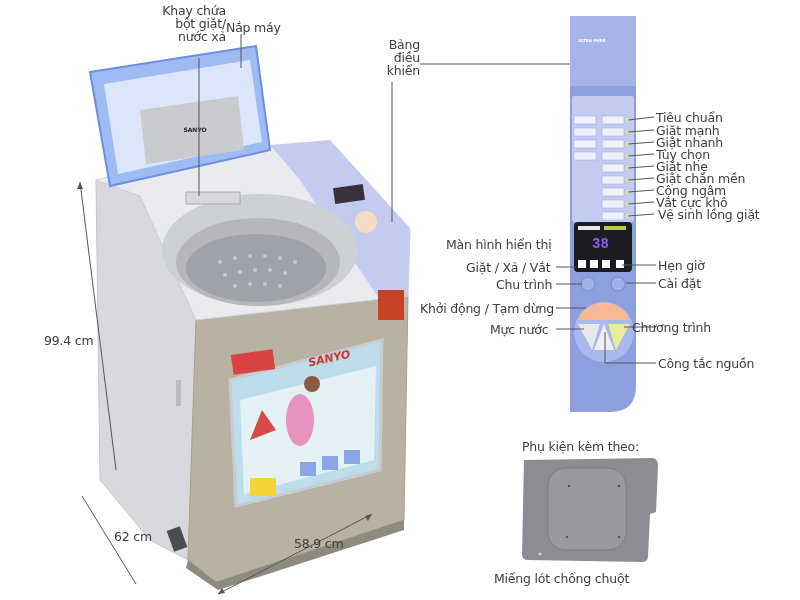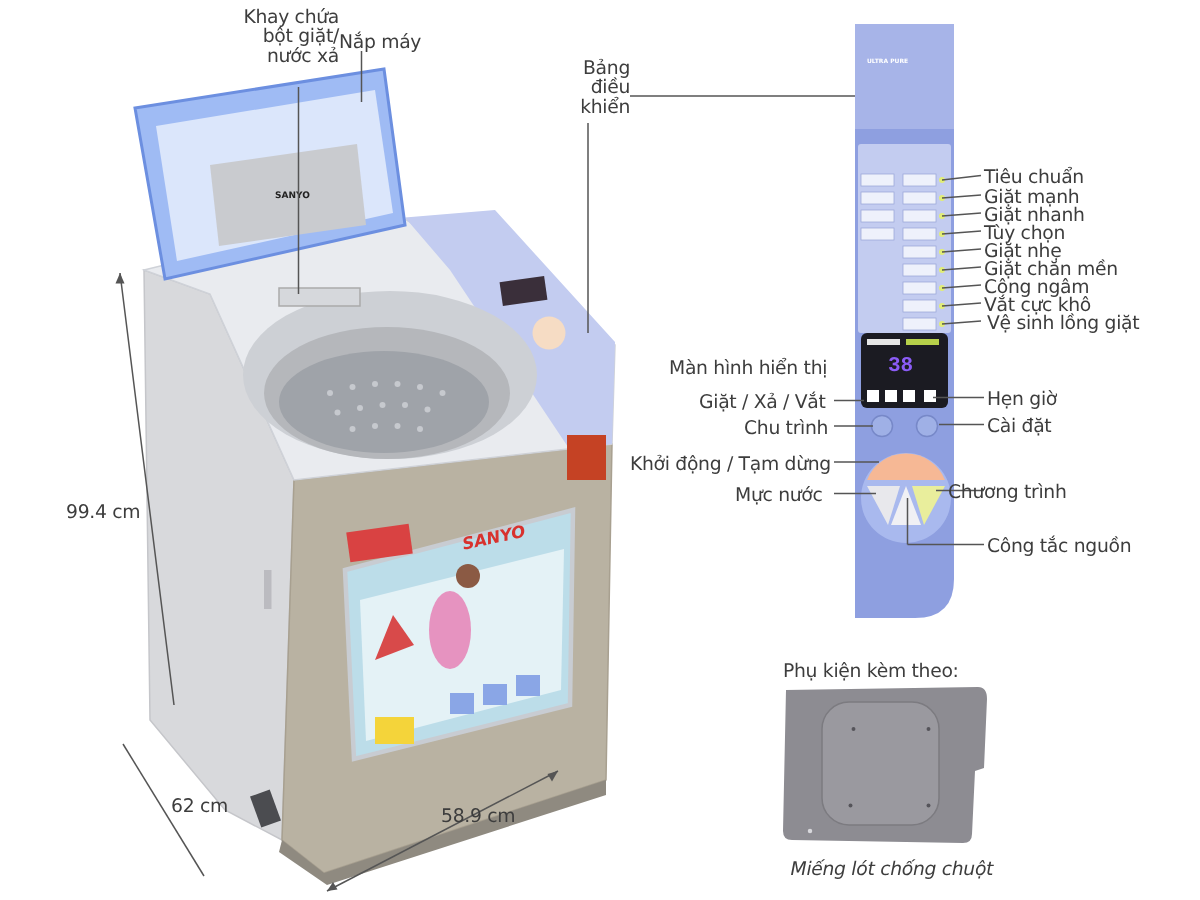--- a/index.html
+++ b/index.html
@@ -210,13 +210,13 @@
     <rect x="548" y="468" width="78" height="82" rx="18" fill="#9a999f" stroke="#7c7b80"></rect>
     <g fill="#55545a">
         <circle cx="569" cy="486" r="1.3"></circle>
         <circle cx="619" cy="486" r="1.3"></circle>
         <circle cx="567" cy="537" r="1.3"></circle>
         <circle cx="619" cy="537" r="1.3"></circle>
       </g>
     <circle cx="540" cy="554" r="1.5" fill="#d8d8dc"></circle>
   </svg>
 </div>
-<div class="lbl" style="left:527px;top:572px;font-style:italic;">Miếng lót chống chuột</div>
+<div class="lbl" style="left:494px;top:572px;">Miếng lót chống chuột</div>
 
 </body></html>

